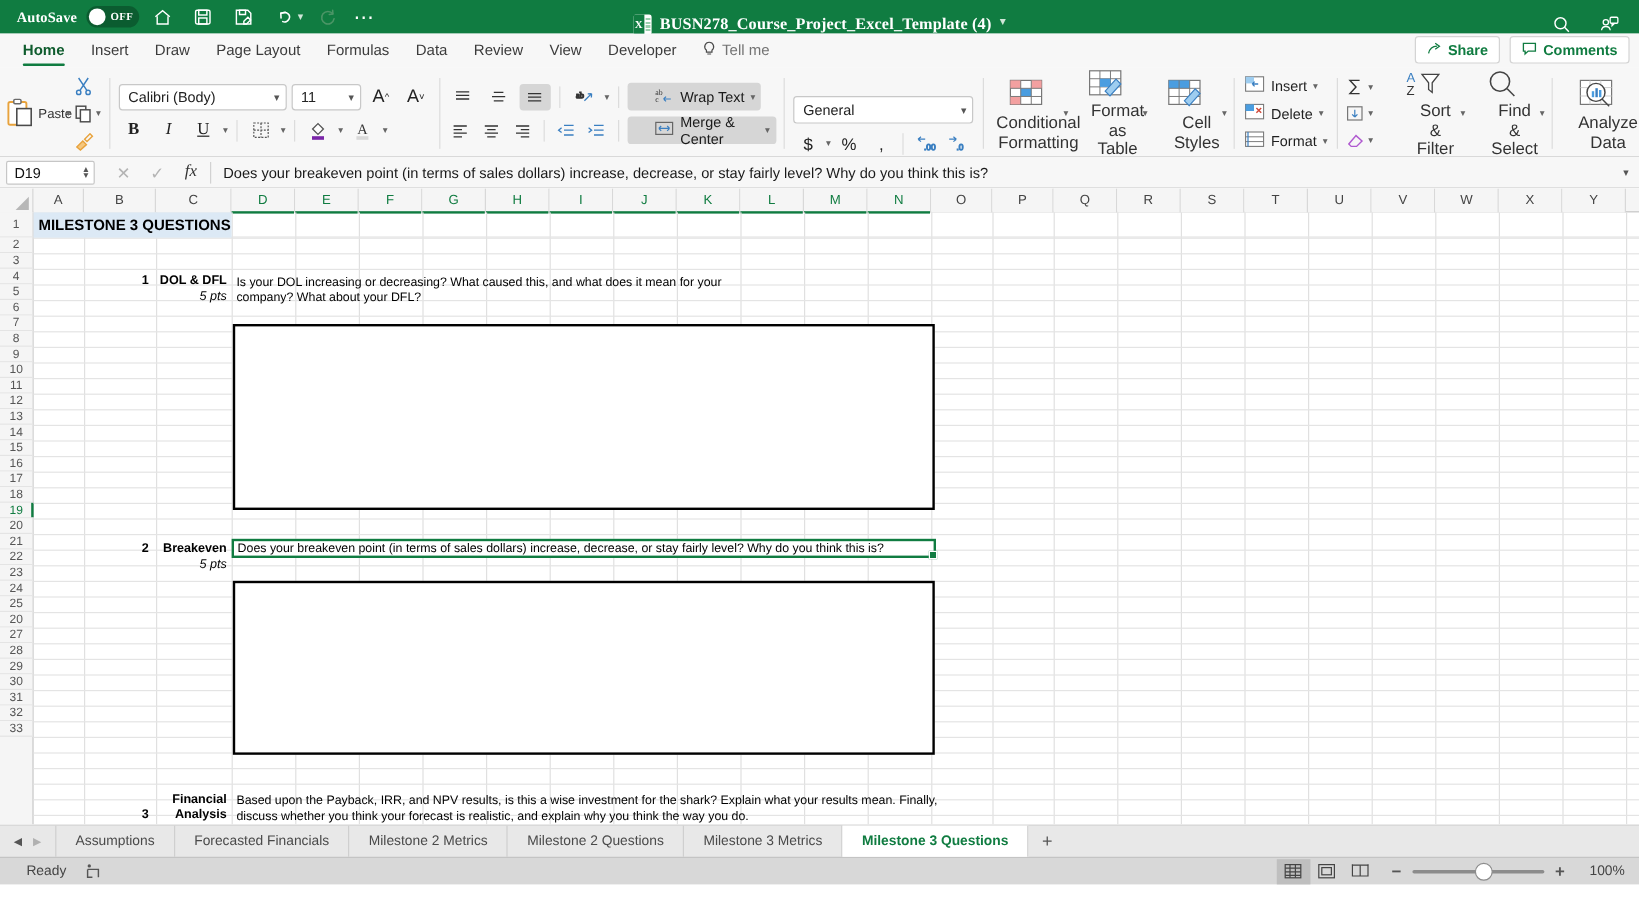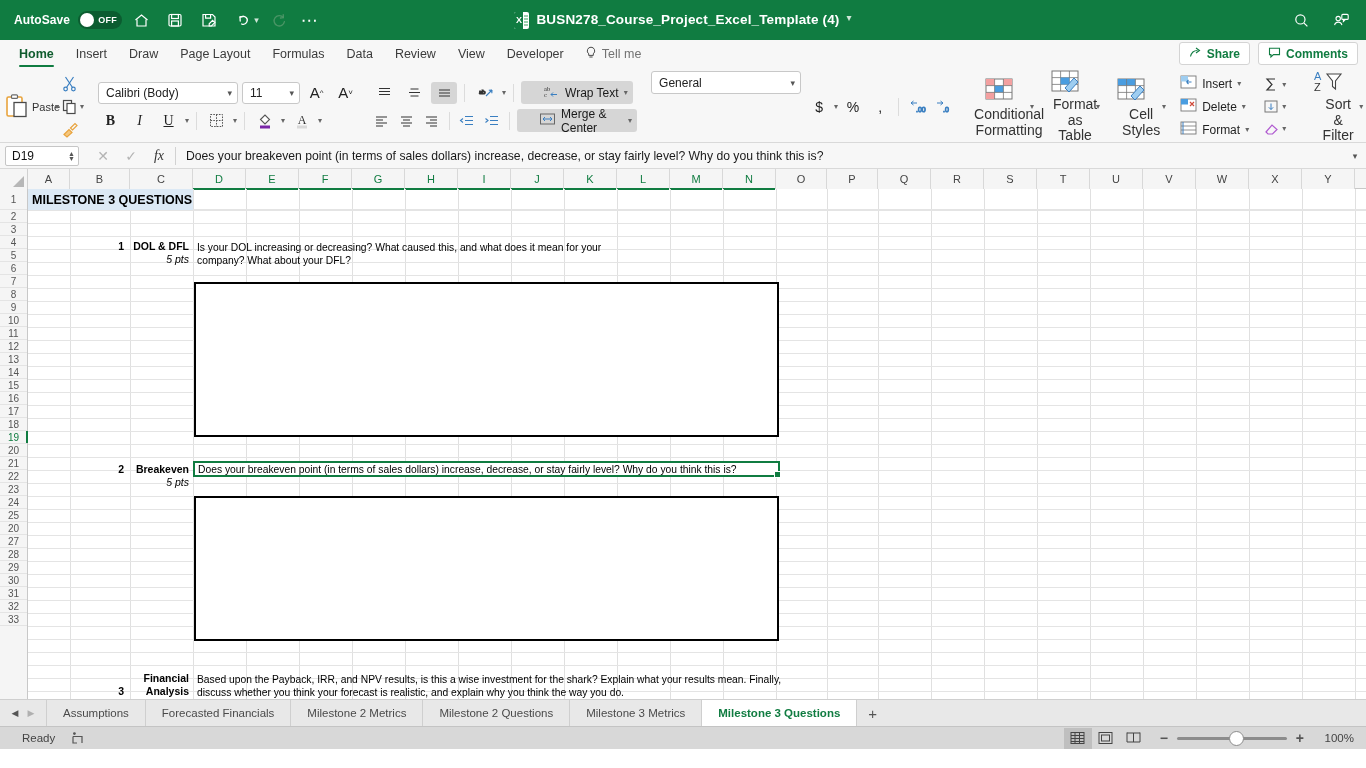--- a/index.html
+++ b/index.html
@@ -6,23 +6,23 @@
   html, body {
     width: 1366px; height: 768px;
     overflow: hidden;
     font-family: "Liberation Sans", sans-serif;
     background: #ffffff;
     -webkit-font-smoothing: antialiased;
   }
 
   
   .titlebar {
-    height: 40px; background: #107c41;
+    height: 28px; background: #107c41;
     display: flex; align-items: center;
-    position: relative; color: #ffffff;
+    position: relative; color: #ffffff; font-family: Liberation Serif, serif;
   }
   .tb-left { display: flex; align-items: center; padding-left: 14px; gap: 0; }
   .autosave-label { font-size: 12px; font-weight: bold; letter-spacing: .1px; margin-right: 8px; }
   .toggle {
     width: 44px; height: 18px; border-radius: 9px;
     background: #0b5c30; display: flex; align-items: center;
     padding: 2px; position: relative;
   }
   .toggle .knob { width: 14px; height: 14px; border-radius: 50%; background: #fff; }
   .toggle .off { font-size: 9px; font-weight: bold; color: #fff; margin-left: 4px; letter-spacing: .3px; }
@@ -124,21 +124,21 @@
   .aligngrp { display: flex; flex-direction: column; justify-content: center; gap: 5px; padding: 0 6px; }
   .abtn { width: 26px; height: 22px; display:flex; align-items:center; justify-content:center; border-radius:3px; }
   .abtn.sel { background: #d6d6d6; }
   .wrapbtn {
     display: flex; align-items: center; gap: 5px; height: 23px; padding: 0 5px 0 4px;
     border-radius: 3px; font-size: 12px; color: #1a1a1a;
   }
   .wrapbtn.sel { background: #d6d6d6; padding-left: 22px; }
 
   
-  .numgrp { display: flex; flex-direction: row; justify-content: flex-end; gap: 6px; padding: 0 8px; }
+  .numgrp { display: flex; flex-direction: column; justify-content: flex-end; gap: 6px; padding: 0 8px; }
   .numsel { width: 150px; height: 23px; }
   .numrow { display: flex; align-items: center; gap: 3px; }
   .nbtn { width: 24px; height: 21px; display:flex; align-items:center; justify-content:center; font-size: 14px; color:#222; }
 
   
   .stylegrp { display: flex; align-items: center; gap: 2px; padding: 0 6px; }
   .bigbtn {
     display: flex; flex-direction: column; align-items: center; justify-content: center;
     width: 58px; height: 66px; gap: 2px;
   }

